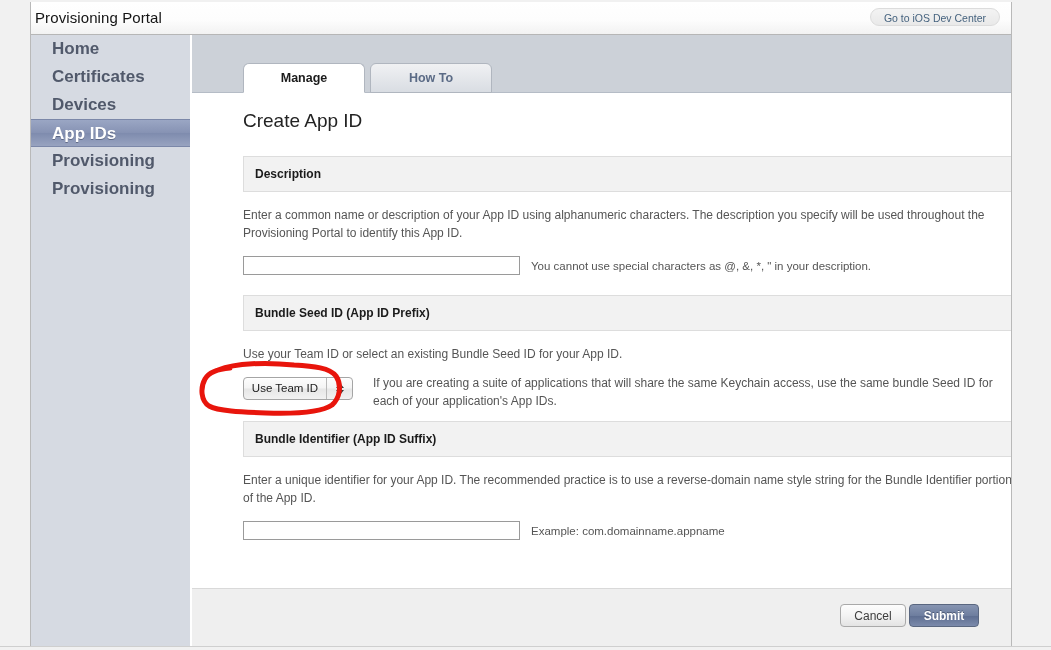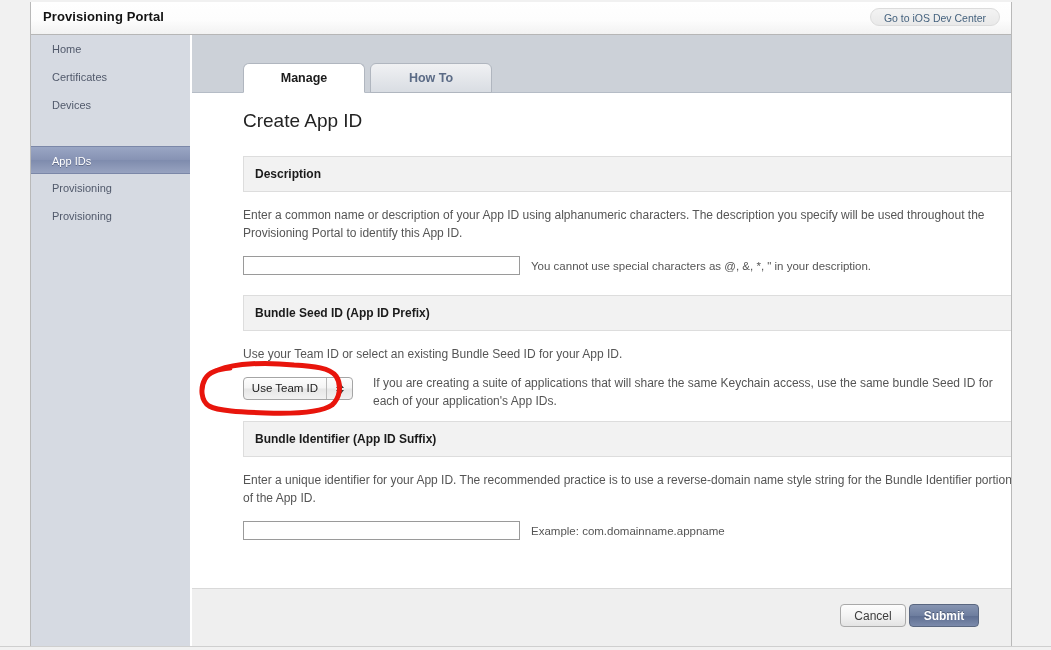--- a/index.html
+++ b/index.html
@@ -32,24 +32,24 @@
   
   #masthead {
     position: relative;
     height: 33px;
     background: linear-gradient(to bottom, #ffffff 0%, #fdfdfd 55%, #f2f2f2 100%);
     border-bottom: 1px solid #b6b6b6;
     box-sizing: border-box;
   }
   #portal-title {
     position: absolute;
-    left: 12px;
+    left: 4px;
     top: 7px;
-    font-size: 13px;
-    font-weight: bold;
+    font-size: 15px;
+    font-weight: normal;
     color: #141414;
     letter-spacing: 0.1px;
   }
   #dev-center-btn {
     position: absolute;
     right: 11px;
     top: 6px;
     height: 18px;
     line-height: 18px;
     padding: 0 13px;
@@ -76,33 +76,32 @@
     width: 160px;
     height: 611px;
     background: #d6dae2;
     border-right: 1px solid #ffffff;
     box-sizing: border-box;
   }
   .nav-item {
     height: 28px;
     line-height: 28px;
     padding-left: 21px;
-    font-size: 11px;
-    font-weight: normal;
+    font-size: 17px;
+    font-weight: bold;
     color: #51596b;
     cursor: pointer;
     box-sizing: border-box;
   }
   .nav-item.selected {
     background: linear-gradient(to bottom, #9aa6c4 0%, #8793b4 48%, #7f8cae 52%, #98a3c0 100%);
     color: #ffffff;
     border-top: 1px solid #7b87a8;
     border-bottom: 1px solid #7b87a8;
     text-shadow: 0 1px 0 rgba(60,70,95,0.55);
-    margin-top: 27px;
   }
 
   
   #content {
     position: absolute;
     left: 161px;
     top: 0;
     right: 0;
     height: 611px;
     background: #ffffff;

